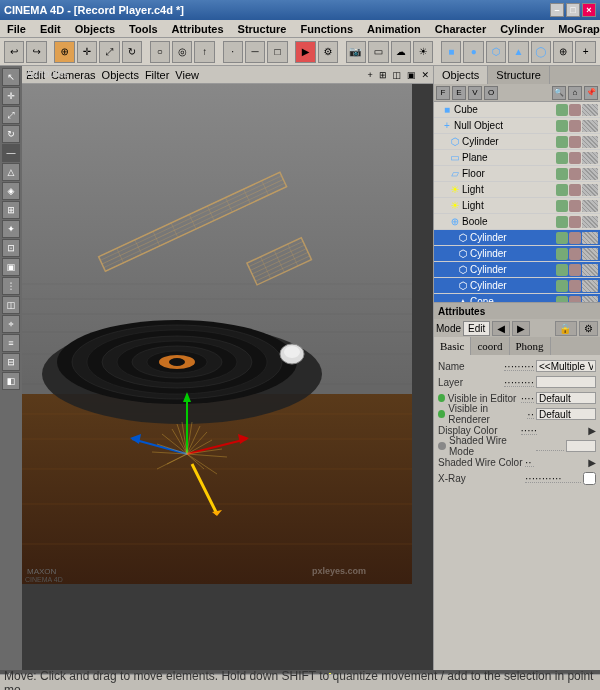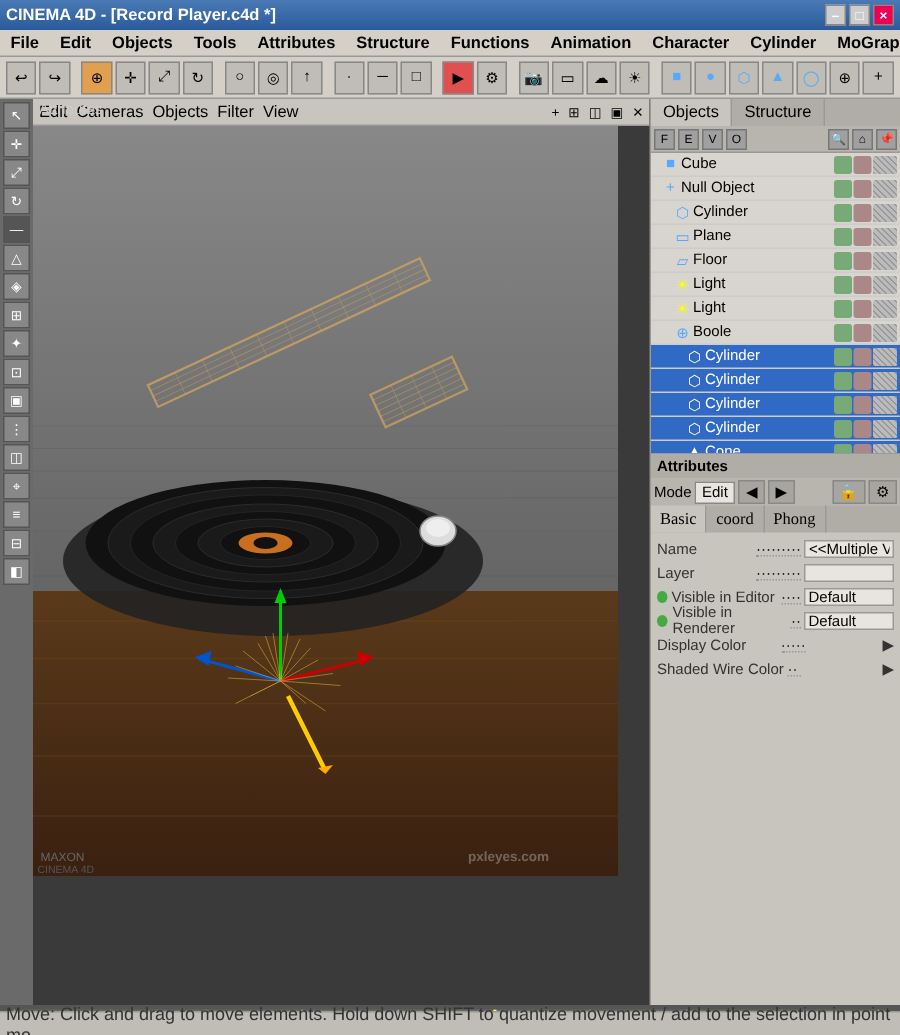--- a/index.html
+++ b/index.html
@@ -811,27 +811,38 @@
           <input class="attr-input" value="Default" readonly="" style="">
         </div>
 
 
         <div class="attr-row">
           <span class="attr-label">Display Color</span>
           <span class="attr-dots">·····</span>
           <span class="attr-value">▶</span>
         </div>
 
+        <div class="attr-row">
+          <div class="attr-circle"></div>
+          <span class="attr-label">Shaded Wire Mode</span>
+          <span class="attr-dots"></span>
+          <input class="attr-input" value="" readonly="" style="width: 30px;">
+        </div>
 
         <div class="attr-row">
           <span class="attr-label">Shaded Wire Color</span>
           <span class="attr-dots">··</span>
           <span class="attr-value">▶</span>
         </div>
 
+        <div class="attr-row">
+          <span class="attr-label">X-Ray</span>
+          <span class="attr-dots">···········</span>
+          <input type="checkbox" style="">
+        </div>
       </div>
     </div>
   </div>
 </div>
 
 <div id="timeline">
   <span style="font-size:8px;color:#aaa;">■</span>
   <div id="tl-scale">
     <div class="tl-tick" style="left:0%;"></div>
       <div class="tl-label" style="left:0%;">0</div>

